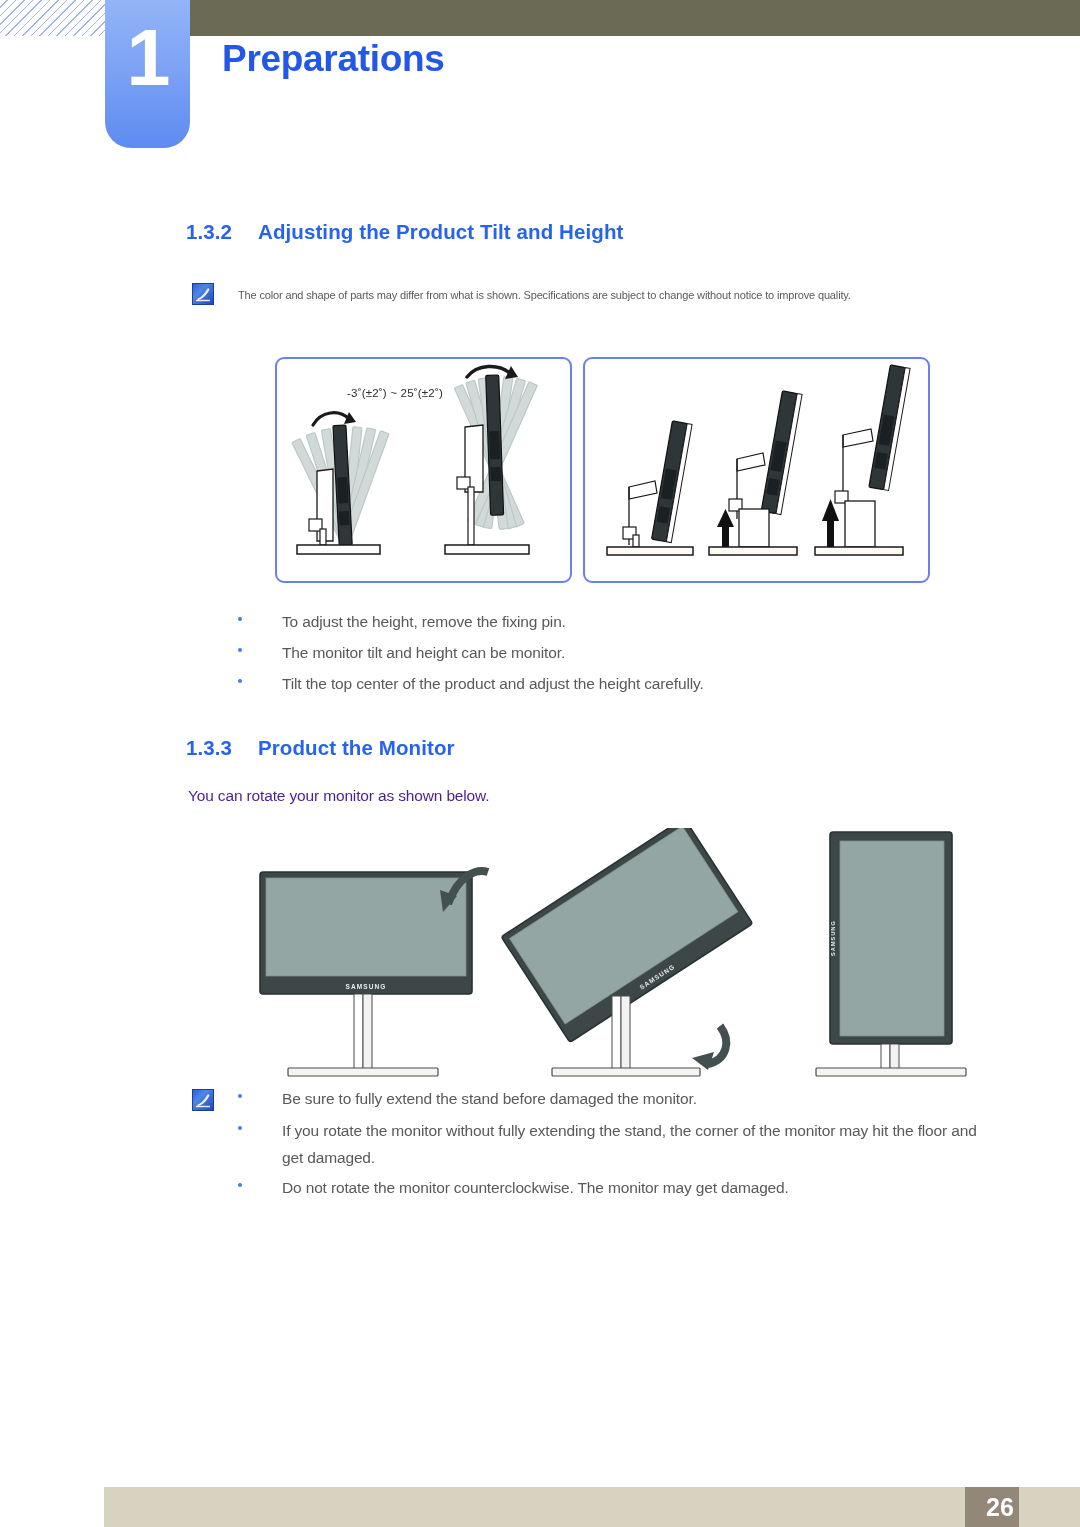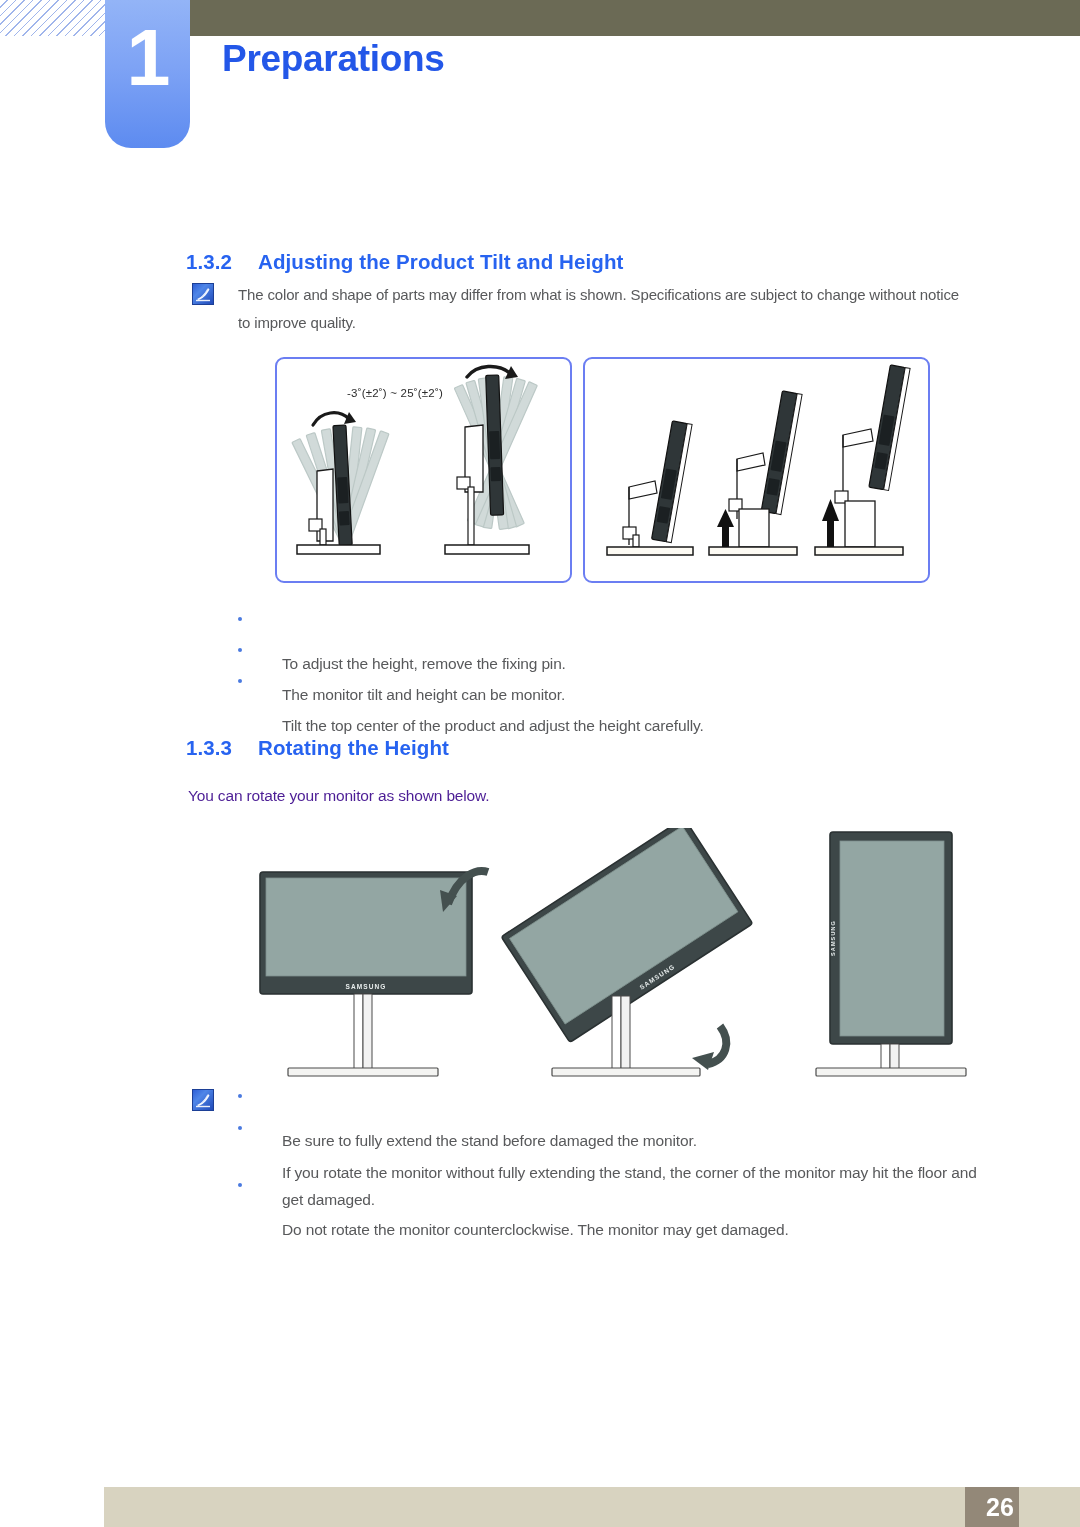--- a/index.html
+++ b/index.html
@@ -84,21 +84,21 @@
     position: absolute;
     width: 22px; height: 22px;
     background: linear-gradient(135deg, #2e5fd6 0%, #4f86e8 35%, #1f49b8 100%);
     border: 1px solid #1c3f96;
     box-sizing: border-box;
   }
   .note-icon svg { display: block; }
 
   .note-text {
     position: absolute;
-    font-size: 15px;
+    font-size: 11px;
     color: #58595b;
     line-height: 28px;
     letter-spacing: -0.15px;
   }
 
   
   .bul-row { position: absolute; }
   .bul-dot {
     position: absolute;
     left: 0; top: 9px;
@@ -106,21 +106,20 @@
     border-radius: 50%;
     background: #4a7ae0;
   }
   .bul-txt {
     position: absolute;
     left: 44px; top: 0;
     font-size: 15.5px;
     color: #58595b;
     line-height: 27px;
     letter-spacing: -0.15px;
-    margin-top: 42px;
   }
 
   .body-text {
     position: absolute;
     font-size: 15.5px;
     color: #4c1d95;
     letter-spacing: -0.15px;
   }
 
   
@@ -183,21 +182,21 @@
 
 <div class="hatch-block"></div>
 <div class="olive-band-seam"></div>
 <div class="olive-band"></div>
 
 <div class="chapter-tab">
   <div class="chapter-num">1</div>
 </div>
 <div class="chapter-title">Preparations</div>
 
-<div class="sec-head" style="left:186px; top:220px;margin-top:30px;">
+<div class="sec-head" style="left:186px; top:220px;">
   <span class="sec-num">1.3.2</span><span>Adjusting the Product Tilt and Height</span>
 </div>
 
 <div class="note-icon" style="left:192px; top:283px;">
   <svg width="20" height="20" viewBox="0 0 20 20">
     <path d="M4 15 C7 14, 11 11, 15 4 L16.5 5.5 C13 12, 9 15, 5.5 16 Z" fill="#ffffff" opacity="0.95"></path>
     <path d="M3 16.5 L17 16.5" stroke="#ffffff" stroke-width="1.4" opacity="0.9"></path>
     <path d="M9 13 C11 11, 13 8, 14.5 5" stroke="#cfe0ff" stroke-width="0.8" fill="none"></path>
   </svg>
 </div>
@@ -343,21 +342,21 @@
 <div class="bul-row" style="left:238px; top:639px; width:740px;">
   <span class="bul-dot"></span>
   <span class="bul-txt">The monitor tilt and height can be monitor.</span>
 </div>
 <div class="bul-row" style="left:238px; top:670px; width:740px;">
   <span class="bul-dot"></span>
   <span class="bul-txt">Tilt the top center of the product and adjust the height carefully.</span>
 </div>
 
 <div class="sec-head" style="left:186px; top:736px;">
-  <span class="sec-num">1.3.3</span><span>Rotating the Height</span>
+  <span class="sec-num">1.3.3</span><span>Product the Monitor</span>
 </div>
 
 <div class="body-text" style="left:188px; top:787px;">You can rotate your monitor as shown below.</div>
 
 <div class="rot-stage" style="left:250px; top:828px;">
   <svg width="720" height="250" viewBox="0 0 720 250">
 
     <g>
 
       <rect x="10" y="44" width="212" height="122" rx="3" fill="#3d4748" stroke="#2a3132" stroke-width="1.6"></rect>

